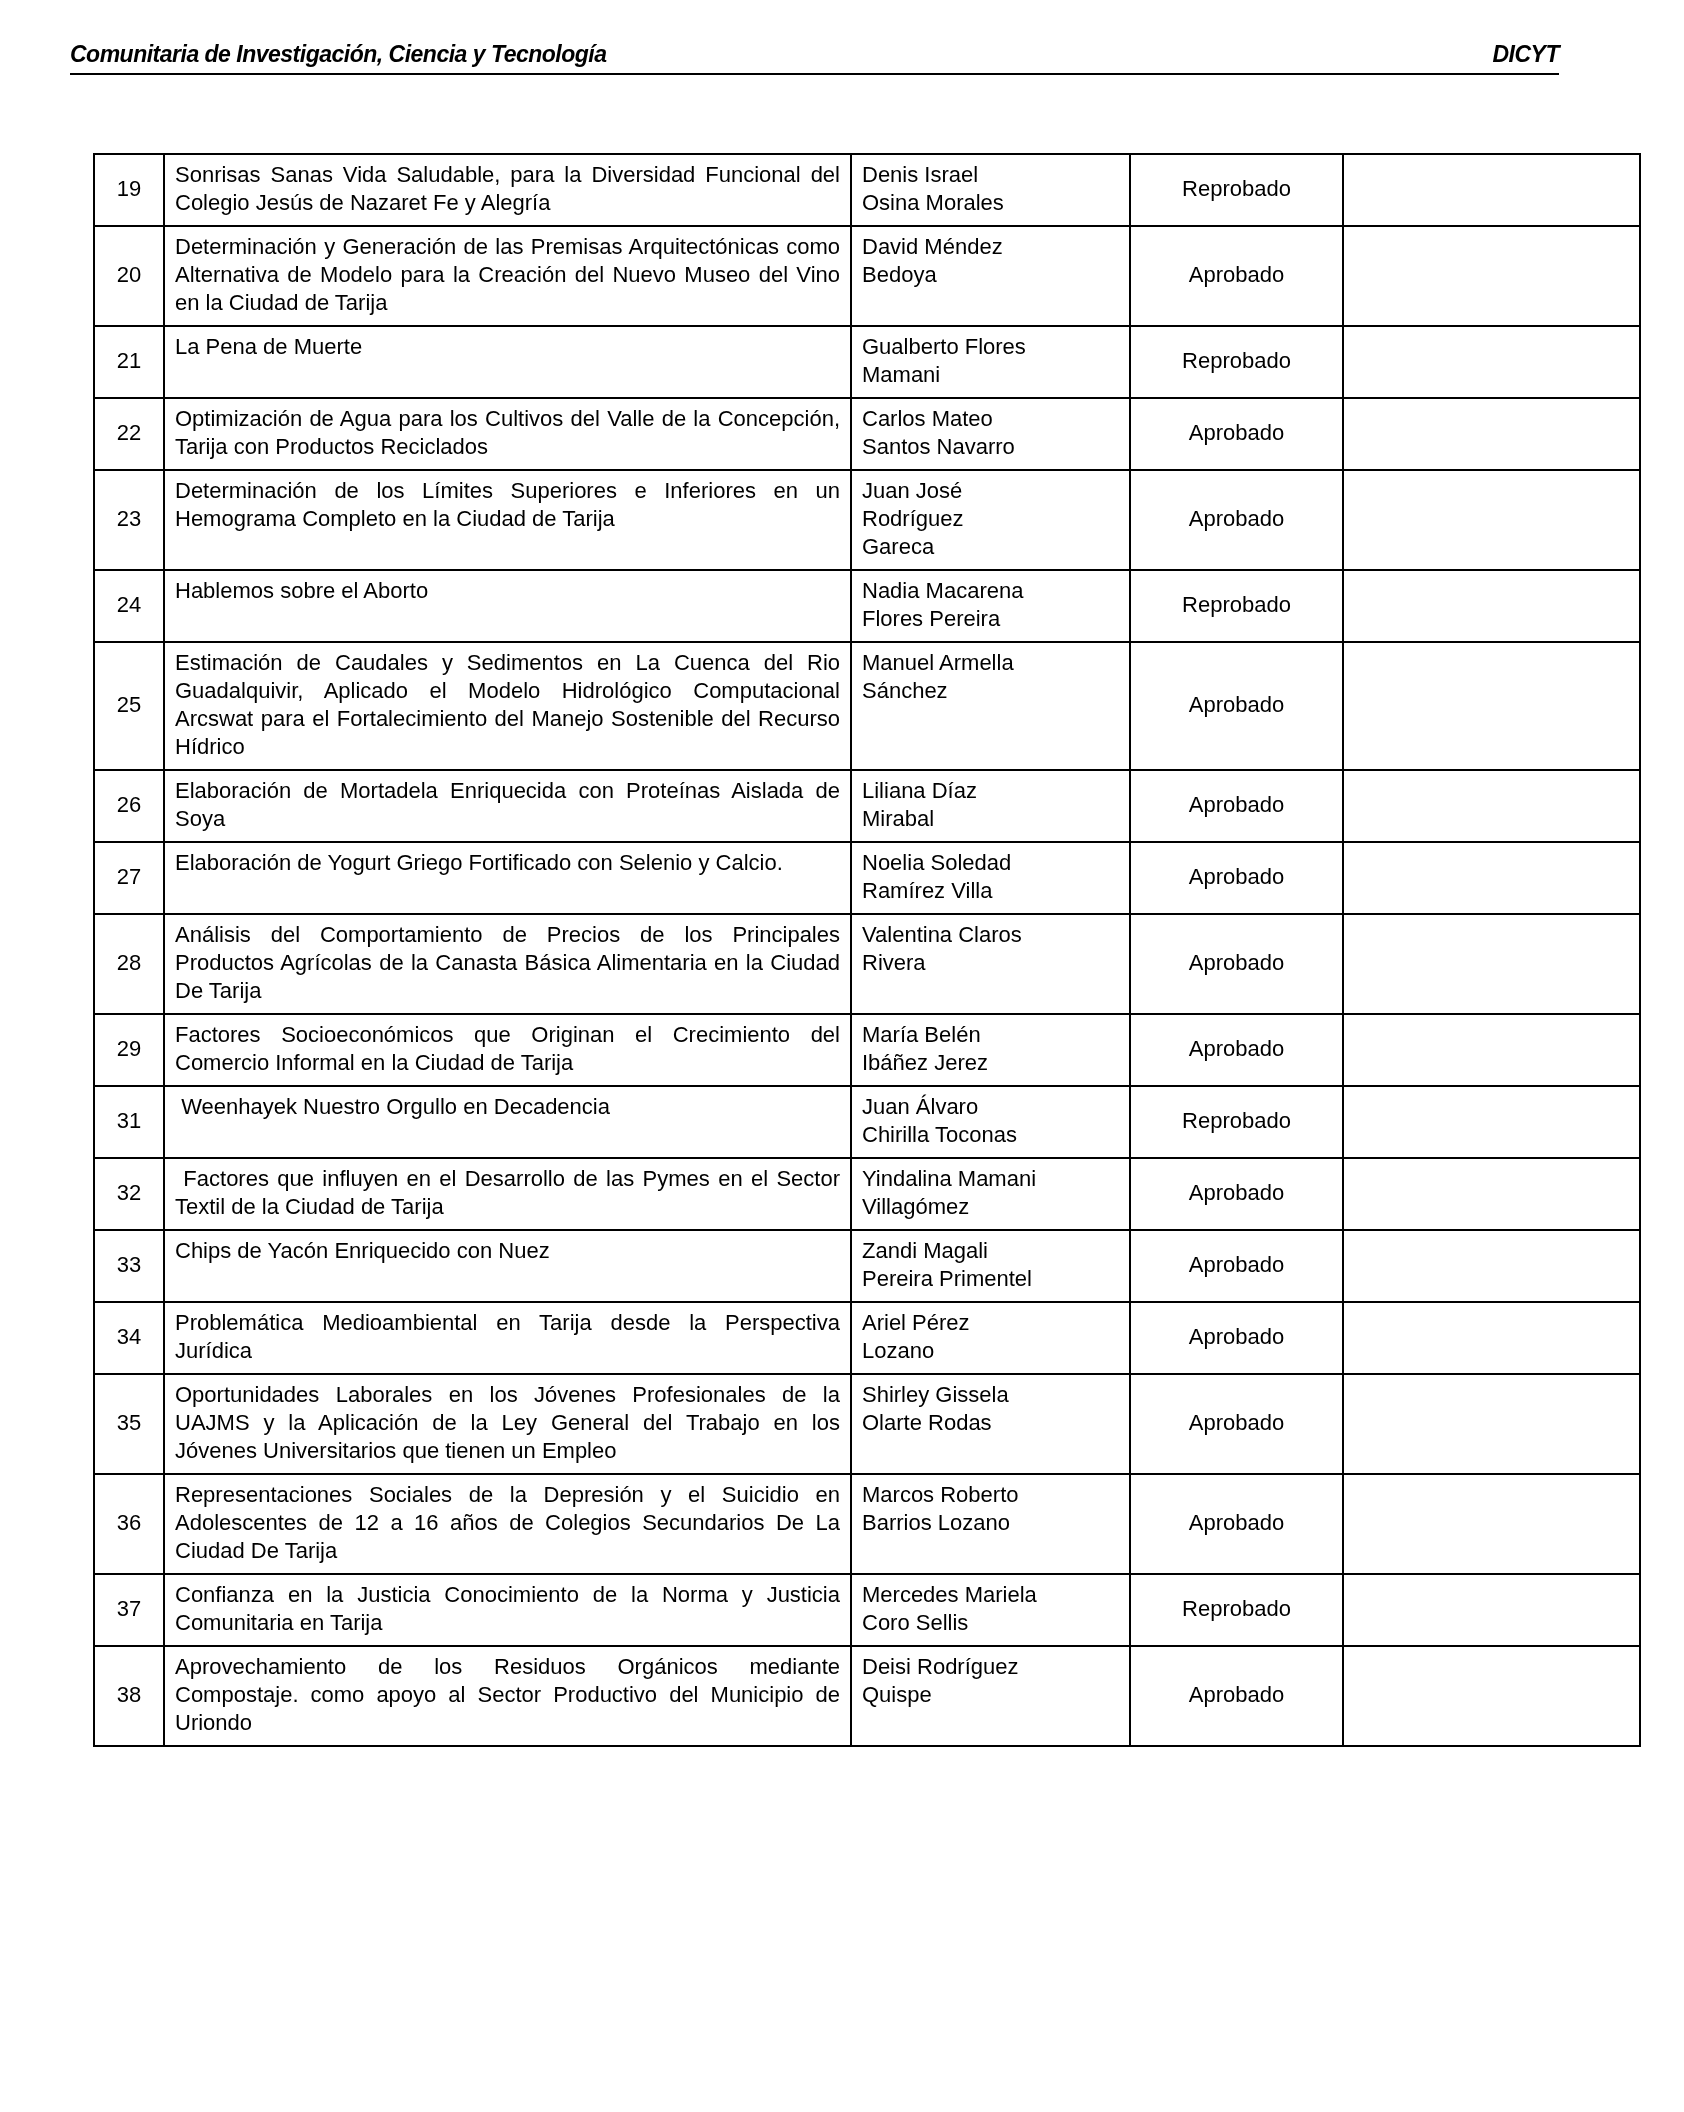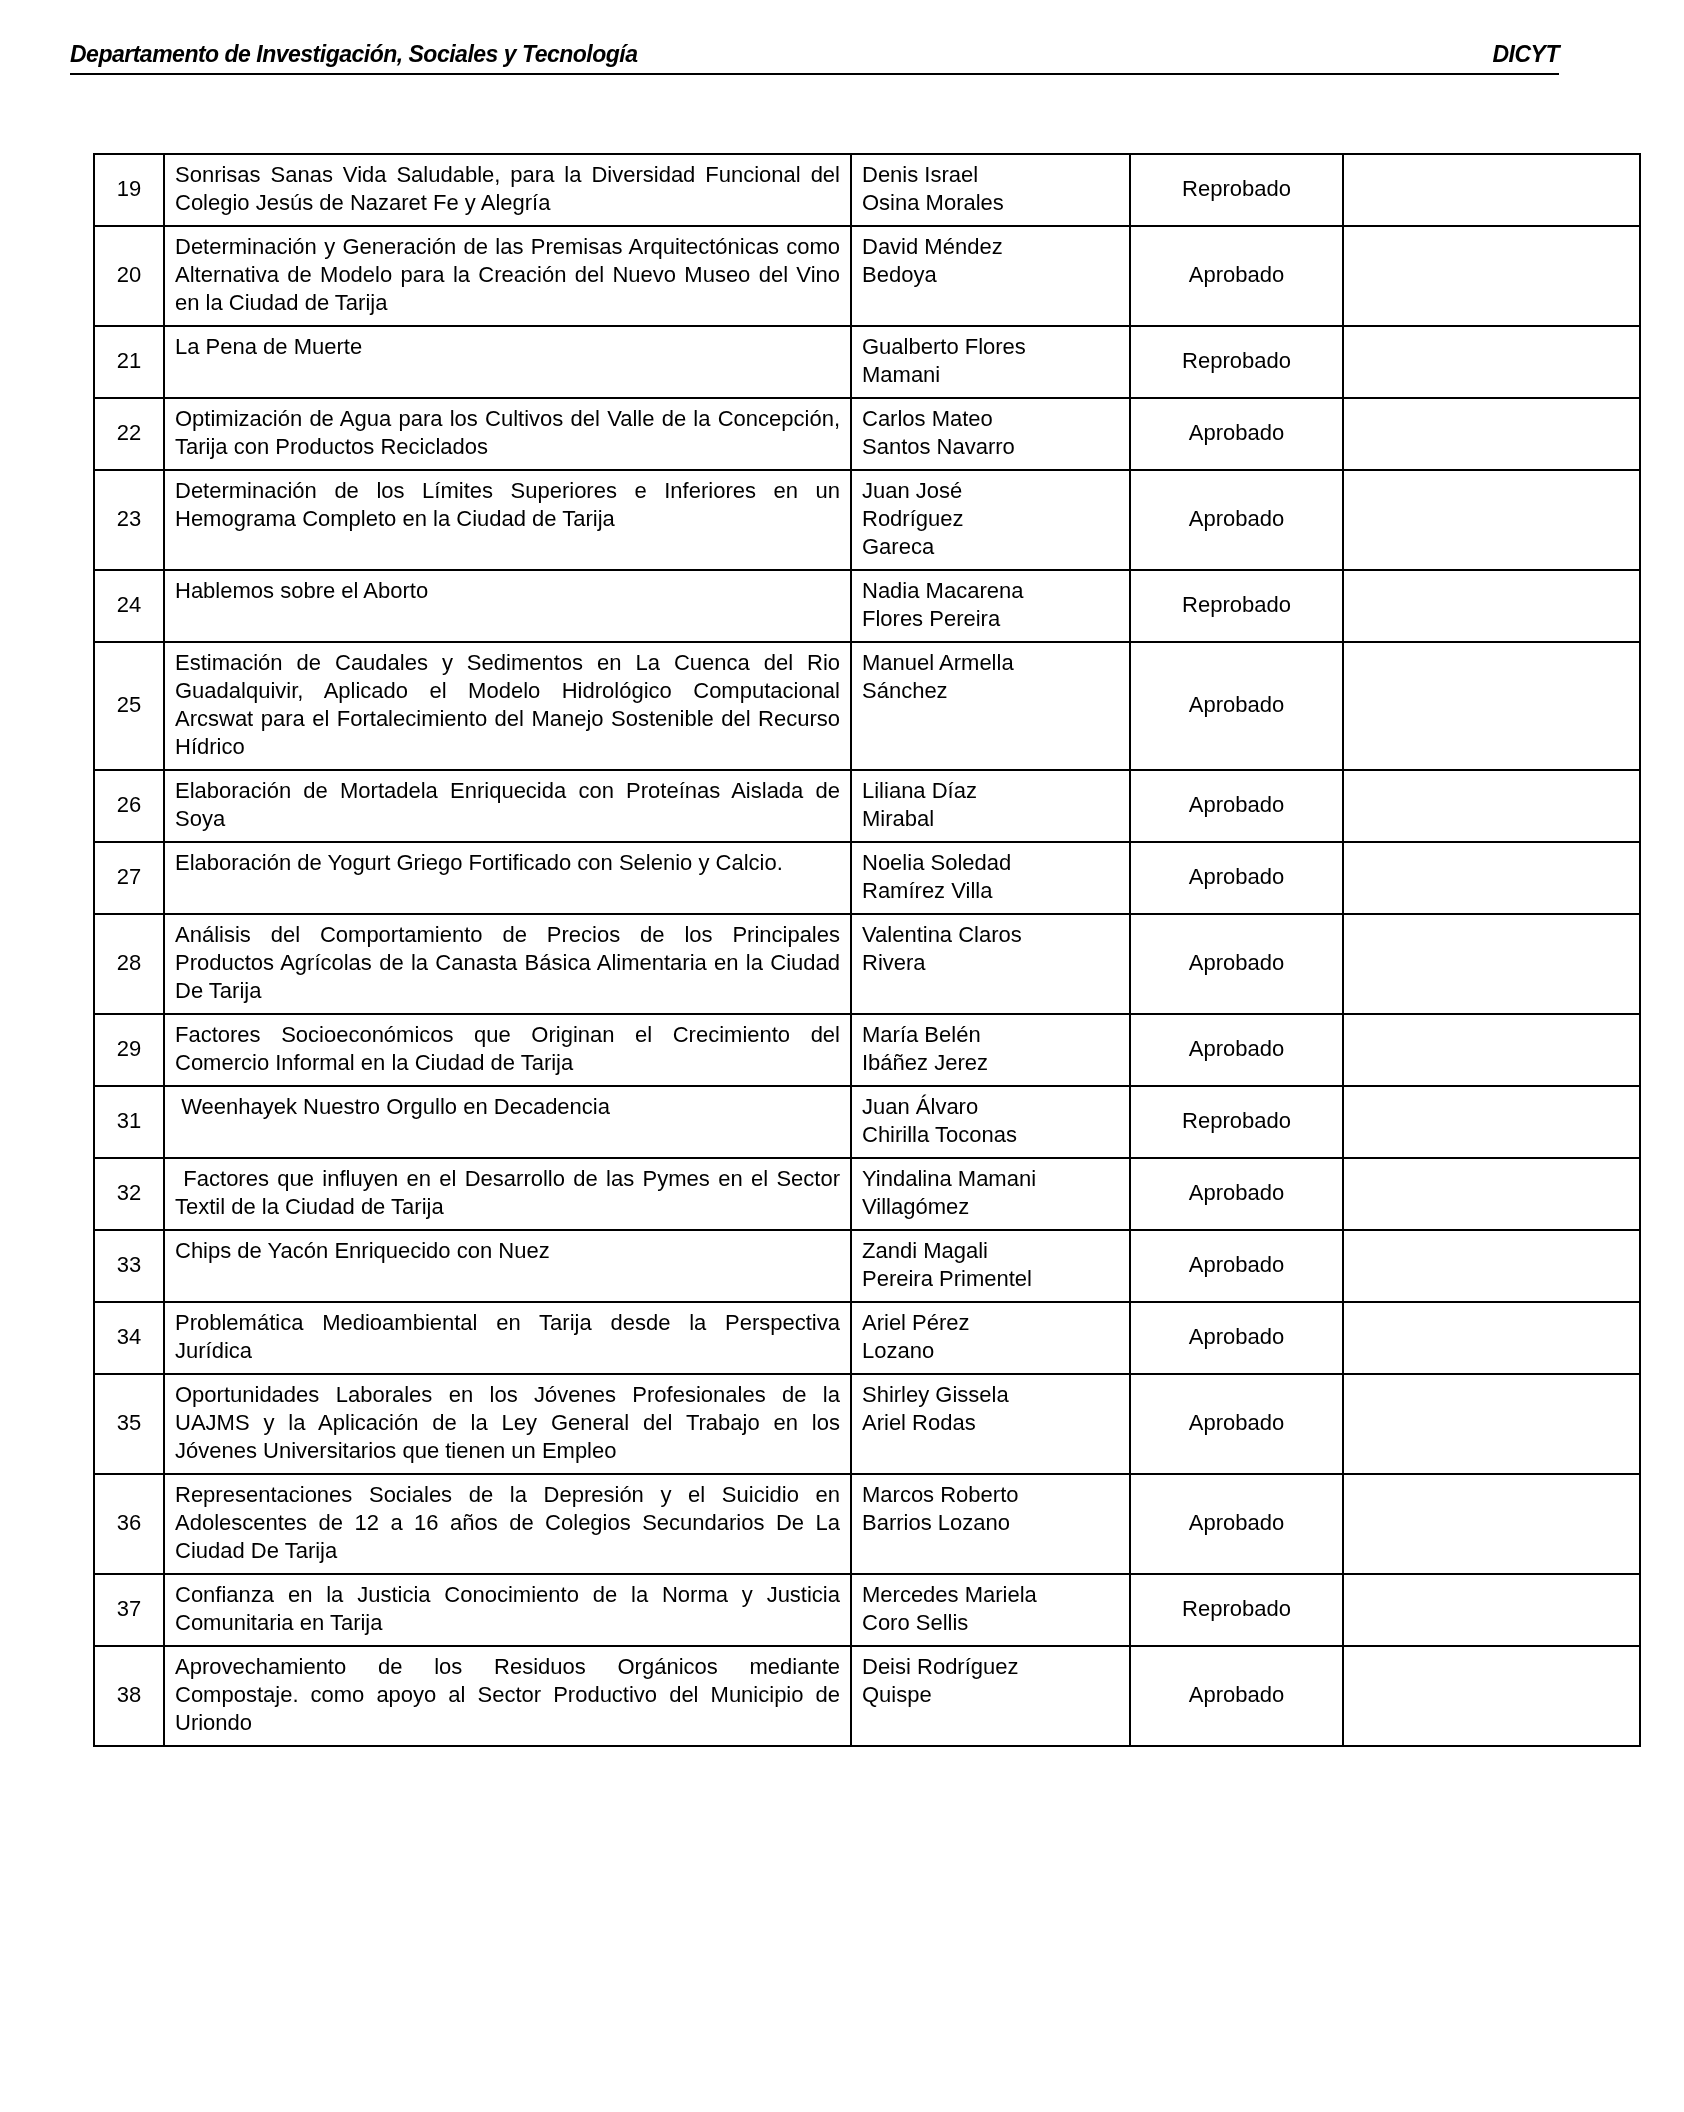--- a/index.html
+++ b/index.html
@@ -74,21 +74,21 @@
   td.c-blank {
     vertical-align: middle;
   }
 </style>
 </head>
 <body>
 
 <div class="page">
 
   <div class="doc-header">
-    <span>Departamento de Investigación, Sociales y Tecnología</span>
+    <span>Comunitaria de Investigación, Ciencia y Tecnología</span>
     <span>DICYT</span>
   </div>
 
   <table class="projects">
     <colgroup>
       <col style="width:70px">
       <col style="width:687px">
       <col style="width:279px">
       <col style="width:213px">
       <col style="width:297px">
@@ -228,21 +228,21 @@
       <td class="c-author">Ariel Pérez
 Lozano</td>
       <td class="c-status">Aprobado</td>
       <td class="c-blank"></td>
     </tr>
 
     <tr>
       <td class="c-num">35</td>
       <td class="c-title">Oportunidades Laborales en los Jóvenes Profesionales de la UAJMS y la Aplicación de la Ley General del Trabajo en los Jóvenes Universitarios que tienen un Empleo</td>
       <td class="c-author">Shirley Gissela
-Ariel Rodas</td>
+Olarte Rodas</td>
       <td class="c-status">Aprobado</td>
       <td class="c-blank"></td>
     </tr>
 
     <tr>
       <td class="c-num">36</td>
       <td class="c-title">Representaciones Sociales de la Depresión y el Suicidio en Adolescentes de 12 a 16 años de Colegios Secundarios De La Ciudad De Tarija</td>
       <td class="c-author">Marcos Roberto
 Barrios Lozano</td>
       <td class="c-status">Aprobado</td>

